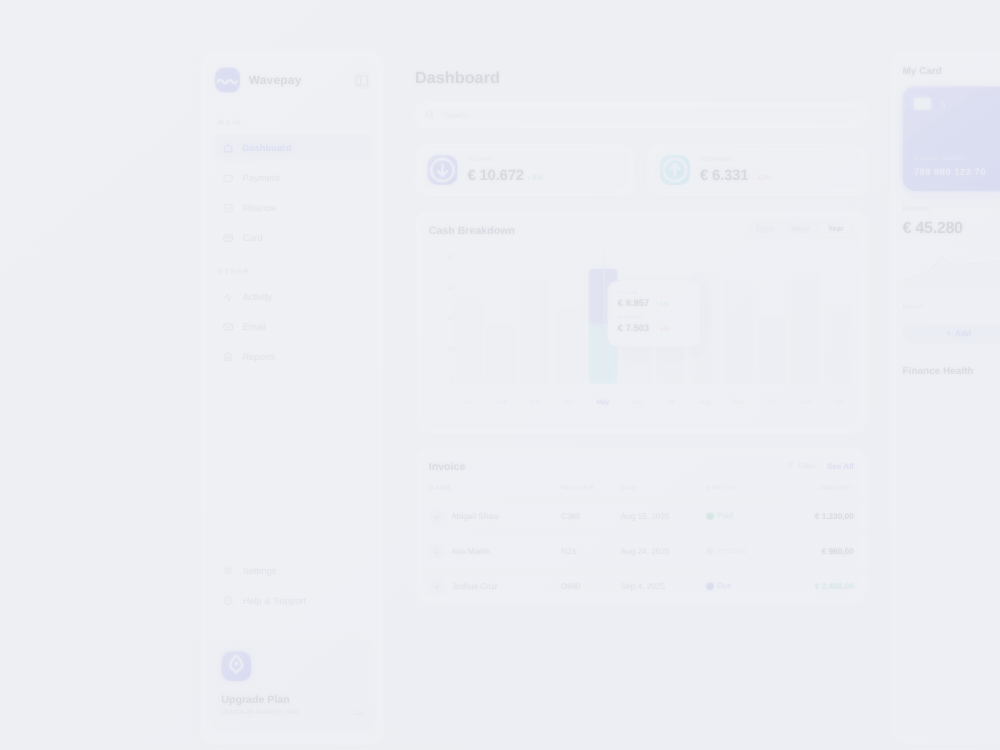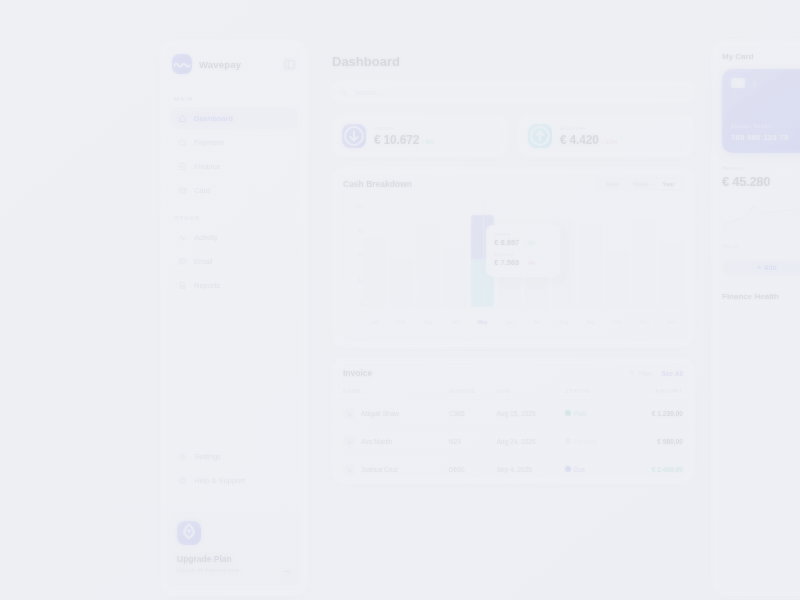--- a/index.html
+++ b/index.html
@@ -422,21 +422,21 @@
       <div class="stat">
         <div class="stat-ico expense">
           <svg viewBox="0 0 14 14" fill="none">
                 <circle cx="7" cy="7" r="5.2" stroke="#fff" stroke-width="1.2"></circle>
                 <path d="M7 9.6V4.4M4.9 6.5L7 4.4l2.1 2.1" stroke="#fff" stroke-width="1.2" stroke-linecap="round" stroke-linejoin="round"></path>
               </svg>
         </div>
         <div class="stat-body">
           <div class="stat-label">Expenses</div>
           <div class="stat-row">
-            <span class="stat-value">€ 4.420</span>
+            <span class="stat-value">€ 6.331</span>
             <span class="stat-delta down">↓ 12%</span>
           </div>
         </div>
       </div>
     </div>
 
     <div class="card">
       <div class="card-head">
         <div class="card-title">Cash Breakdown</div>
         <div class="seg">

